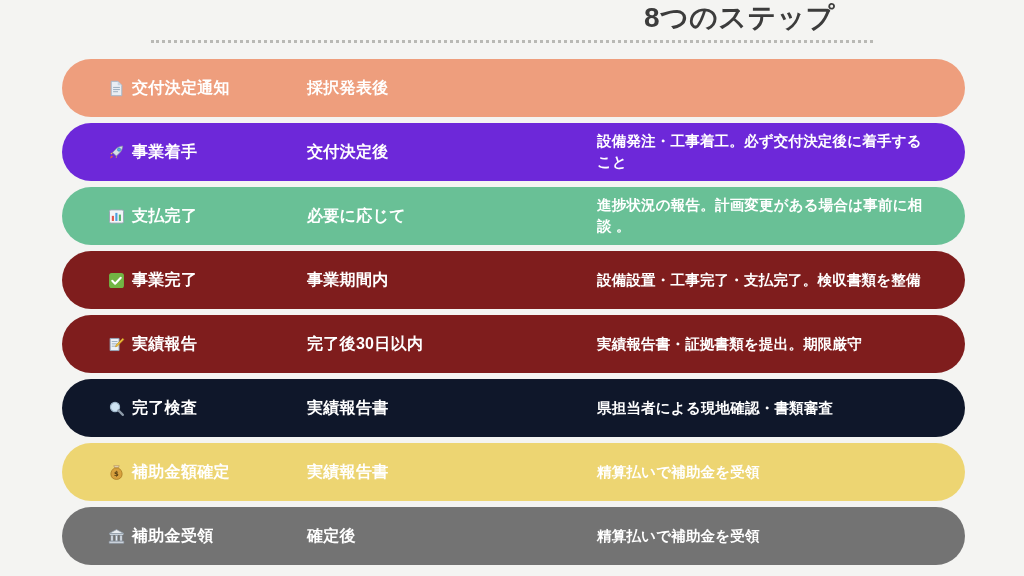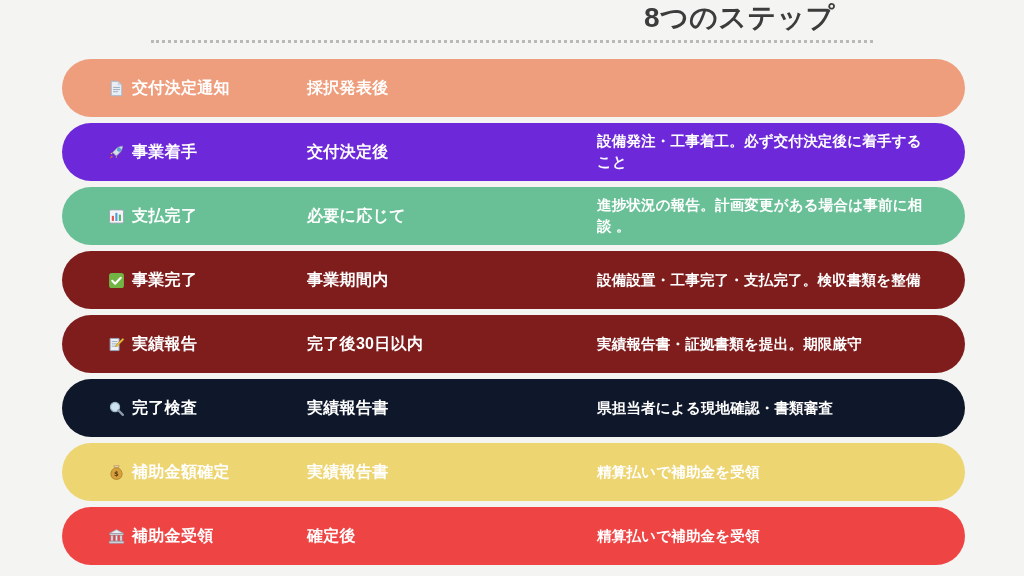--- a/index.html
+++ b/index.html
@@ -216,21 +216,21 @@
           <span class="step-icon"><svg class="glyph" viewBox="0 0 16 16">
               <path d="M5.4 1.6h5.2l-1 2.1H6.4z" fill="#E6D6B6" stroke="#B2905C" stroke-width="0.6"></path>
               <path d="M6.4 3.7c-2.1 1-3.7 3.2-3.7 5.8 0 3.1 2.3 5 5.3 5s5.3-1.9 5.3-5c0-2.6-1.6-4.8-3.7-5.8z" fill="#D8A13E" stroke="#A4761F" stroke-width="0.7"></path>
               <text x="8" y="11.6" font-size="6.4" font-weight="bold" text-anchor="middle" fill="#5B4214" font-family="DejaVu Sans, sans-serif">$</text>
             </svg></span>
           <span>補助金額確定</span>
         </div>
         <div class="col-timing">実績報告書</div>
         <div class="col-desc">精算払いで補助金を受領</div>
       </div>
-      <div class="step-row" style="background: #ef4444;">
+      <div class="step-row" style="background: #737373;">
         <div class="col-name">
           <span class="step-icon"><svg class="glyph" viewBox="0 0 16 16">
               <path d="M8 1.5 15 5.2H1z" fill="#E9EDF1" stroke="#8E9BA8" stroke-width="0.7"></path>
               <rect x="1.6" y="5.6" width="12.8" height="1" fill="#C8D1DA"></rect>
               <g fill="#E4E9EE" stroke="#8E9BA8" stroke-width="0.6">
                 <rect x="2.8" y="6.9" width="1.9" height="5.3"></rect>
                 <rect x="7.05" y="6.9" width="1.9" height="5.3"></rect>
                 <rect x="11.3" y="6.9" width="1.9" height="5.3"></rect>
               </g>
               <rect x="1.1" y="12.5" width="13.8" height="1.9" rx="0.4" fill="#D3DAE2" stroke="#8E9BA8" stroke-width="0.6"></rect>

